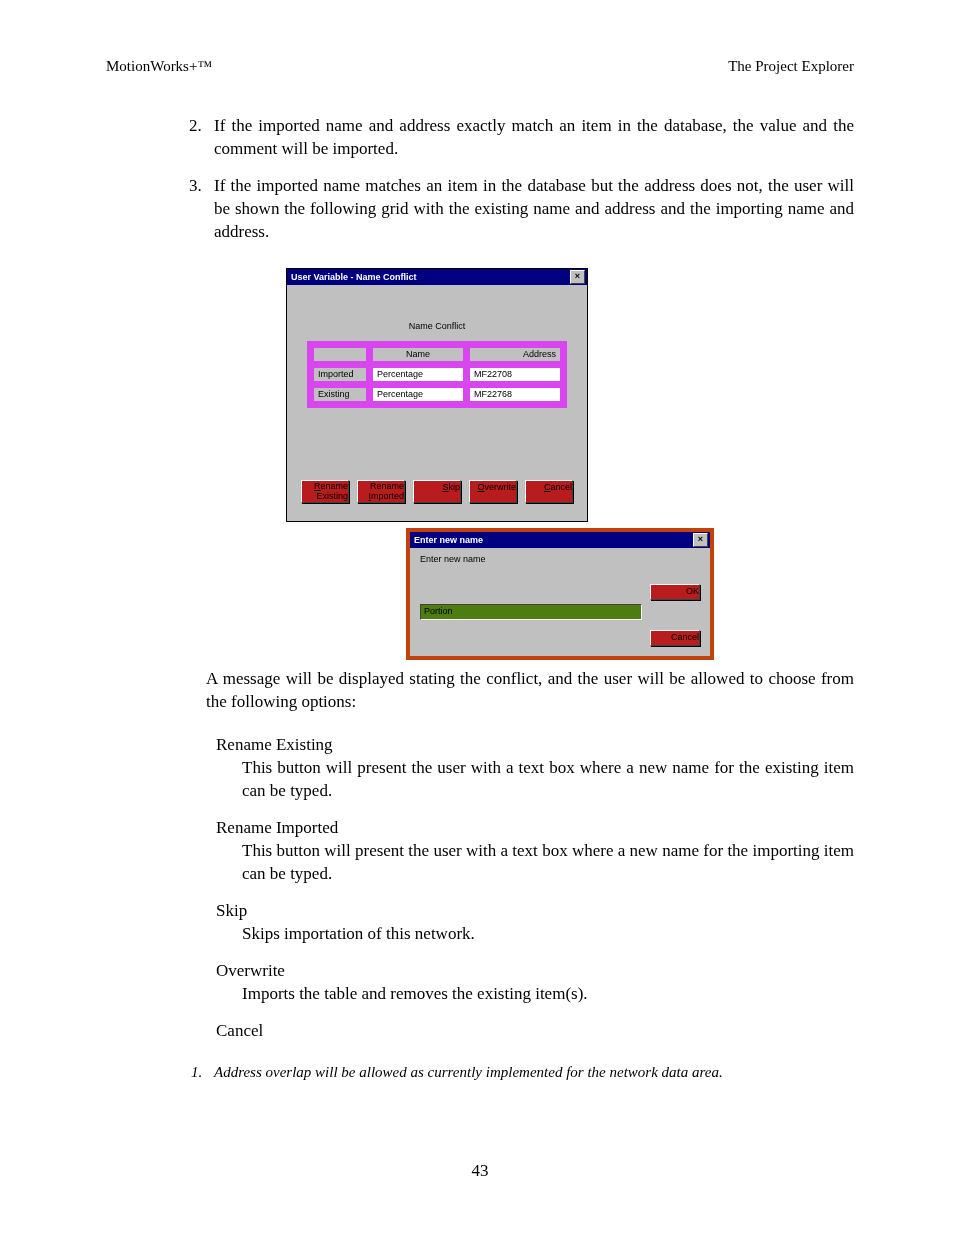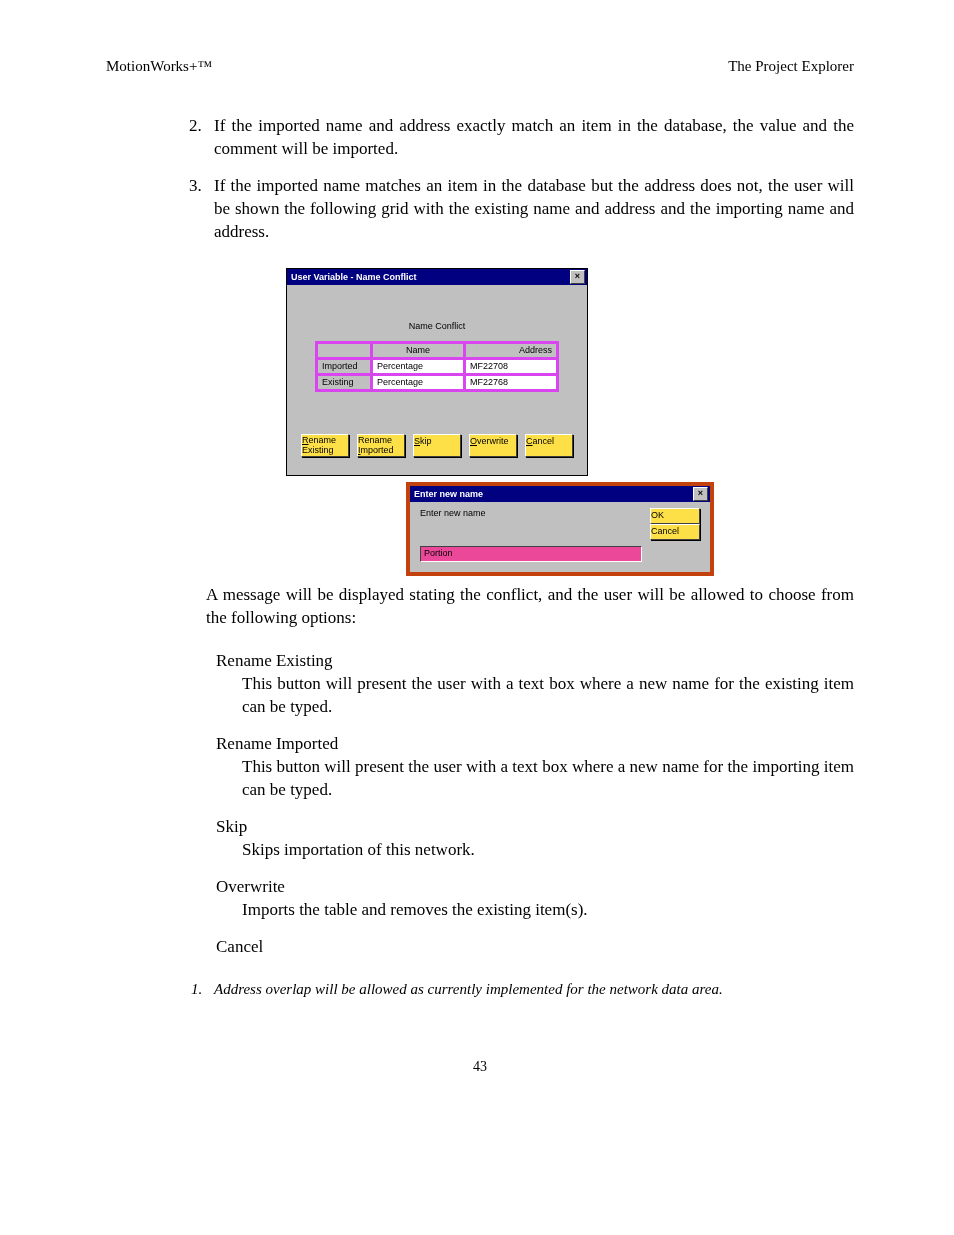--- a/index.html
+++ b/index.html
@@ -74,21 +74,21 @@
     text-align: center;
     margin: 18px 0 10px 0;
   }
   .grid {
     border-collapse: collapse;
     margin: 0 auto;
     background: #fff;
     border: 1px solid #808080;
   }
   .grid th, .grid td {
-    border: 3px solid #d946ef;
+    border: 7px solid #d946ef;
     padding: 1px 4px;
     font-weight: normal;
     font-size: 9px;
     text-align: left;
     height: 11px;
   }
   .grid th {
     background: #c0c0c0;
     text-align: center;
   }
@@ -98,31 +98,32 @@
   }
   .grid .col-name { width: 82px; }
   .grid .col-addr { width: 82px; text-align:right; }
   .btn-row {
     display: flex;
     justify-content: center;
     gap: 8px;
     margin-top: 42px;
   }
   .w95-btn {
-    background: #fde047;
+    background: #b91c1c;
     border-top: 1px solid #fff;
     border-left: 1px solid #fff;
     border-right: 1px solid #404040;
     border-bottom: 1px solid #404040;
     font-size: 9px;
     padding: 2px 0;
-    text-align: left;
+    text-align: right;
     width: 48px;
     line-height: 1.1;
     box-shadow: 1px 1px 0 #000;
+    margin-top: 30px;
   }
   .w95-btn.twoline { padding: 1px 0; }
   
   .dlg2 {
     width: 300px;
     margin-left: 120px;
     margin-top: 6px;
     background: #c0c0c0;
     border: 4px solid #c2410c;
   }
@@ -134,22 +135,22 @@
   .dlg2-left {
     flex: 1;
   }
   .dlg2-right {
     display: flex;
     flex-direction: column;
     gap: 0;
   }
   .dlg2-right .w95-btn { width: 48px; }
   .textfield {
-    margin-top: 28px;
-    background: #ec4899;
+    margin-top: 40px;
+    background: #4d7c0f;
     border-top: 1px solid #404040;
     border-left: 1px solid #404040;
     border-right: 1px solid #fff;
     border-bottom: 1px solid #fff;
     padding: 1px 3px;
     height: 16px;
     font-size: 9px;
     width: 100%;
     box-sizing: border-box;
   }
@@ -177,22 +178,22 @@
     margin: 22px 0 0 0;
     padding-left: 100px;
     font-size: 15px;
     font-style: italic;
   }
   .footer-list li {
     padding-left: 8px;
   }
   .page-number {
     text-align: center;
-    font-size: 14px;
-    margin-top: 61px;
+    font-size: 17px;
+    margin-top: 80px;
   }
   u.acc { text-decoration: underline; }
 </style>
 </head>
 <body>
 
 <div class="page">
 
   <div class="header-row">
     <span>MotionWorks+™</span>

